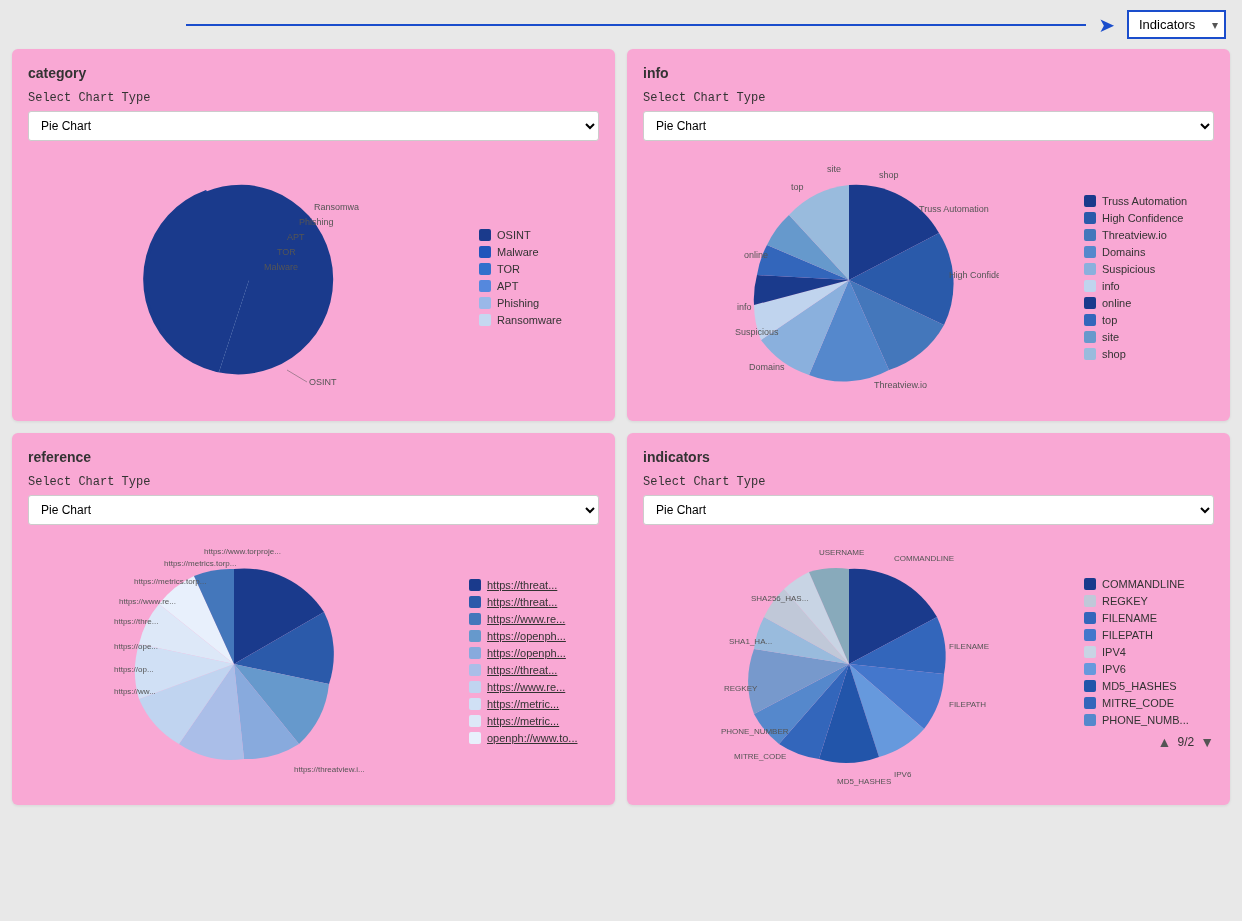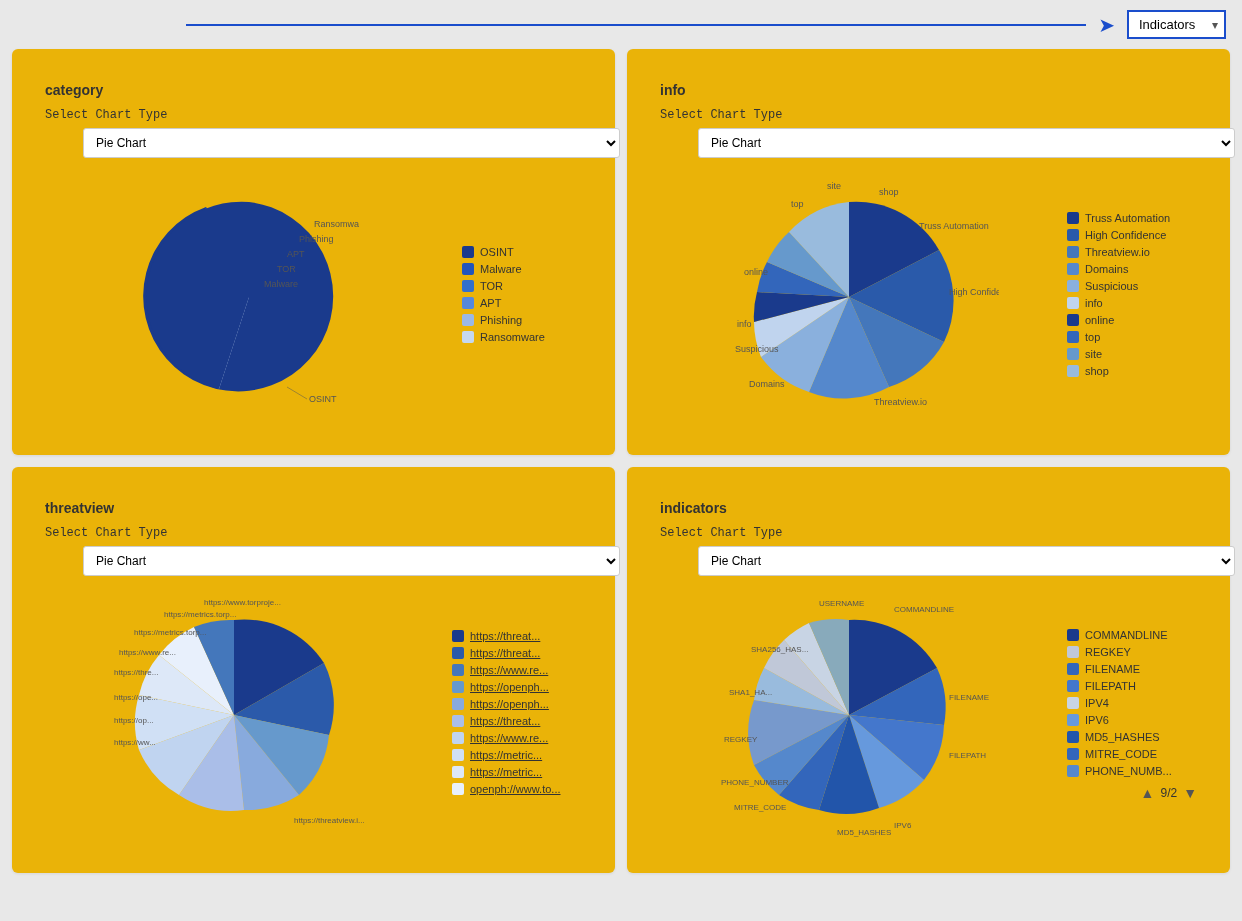--- a/index.html
+++ b/index.html
@@ -49,23 +49,23 @@
       pointer-events: none;
       color: #555;
     }
     .grid {
       display: grid;
       grid-template-columns: 1fr 1fr;
       gap: 12px;
       padding: 0 12px 12px 12px;
     }
     .card {
-      background: #eab308;
+      background: #f9a8d4;
       border-radius: 6px;
-      padding: 33px;
+      padding: 16px;
       box-shadow: 0 1px 3px rgba(0,0,0,0.08);
     }
     .card-title {
       font-weight: bold;
       font-size: 14px;
       margin-bottom: 10px;
     }
     .chart-type-label {
       font-size: 12px;
       margin-bottom: 6px;
@@ -73,21 +73,20 @@
       font-family: Liberation Mono, monospace;
     }
     .chart-type-select {
       width: 100%;
       padding: 6px 8px;
       border: 1px solid #ccc;
       border-radius: 3px;
       font-size: 12px;
       background: white;
       margin-bottom: 14px;
-      margin-left: 38px;
     }
     .chart-area {
       display: flex;
       align-items: center;
       justify-content: space-between;
       min-height: 250px;
     }
     .pie-container {
       position: relative;
       flex: 1;
@@ -294,21 +293,21 @@
         </div>
         <div class="legend-item">
           <div class="legend-dot" style="background:#99bbdd"></div>
           <span>shop</span>
         </div>
       </div>
     </div>
   </div>
 
   <div class="card">
-    <div class="card-title">threatview</div>
+    <div class="card-title">reference</div>
     <div class="chart-type-label">Select Chart Type</div>
     <select class="chart-type-select">
       <option>Pie Chart</option>
       <option>Bar Chart</option>
       <option>Line Chart</option>
     </select>
     <div class="chart-area">
       <div class="pie-container">
         <svg width="260" height="240" viewBox="0 0 260 240">
           <path d="M120,120 L120,25 A95,95 0 0,1 210,68 Z" fill="#1a3a8c"></path>

